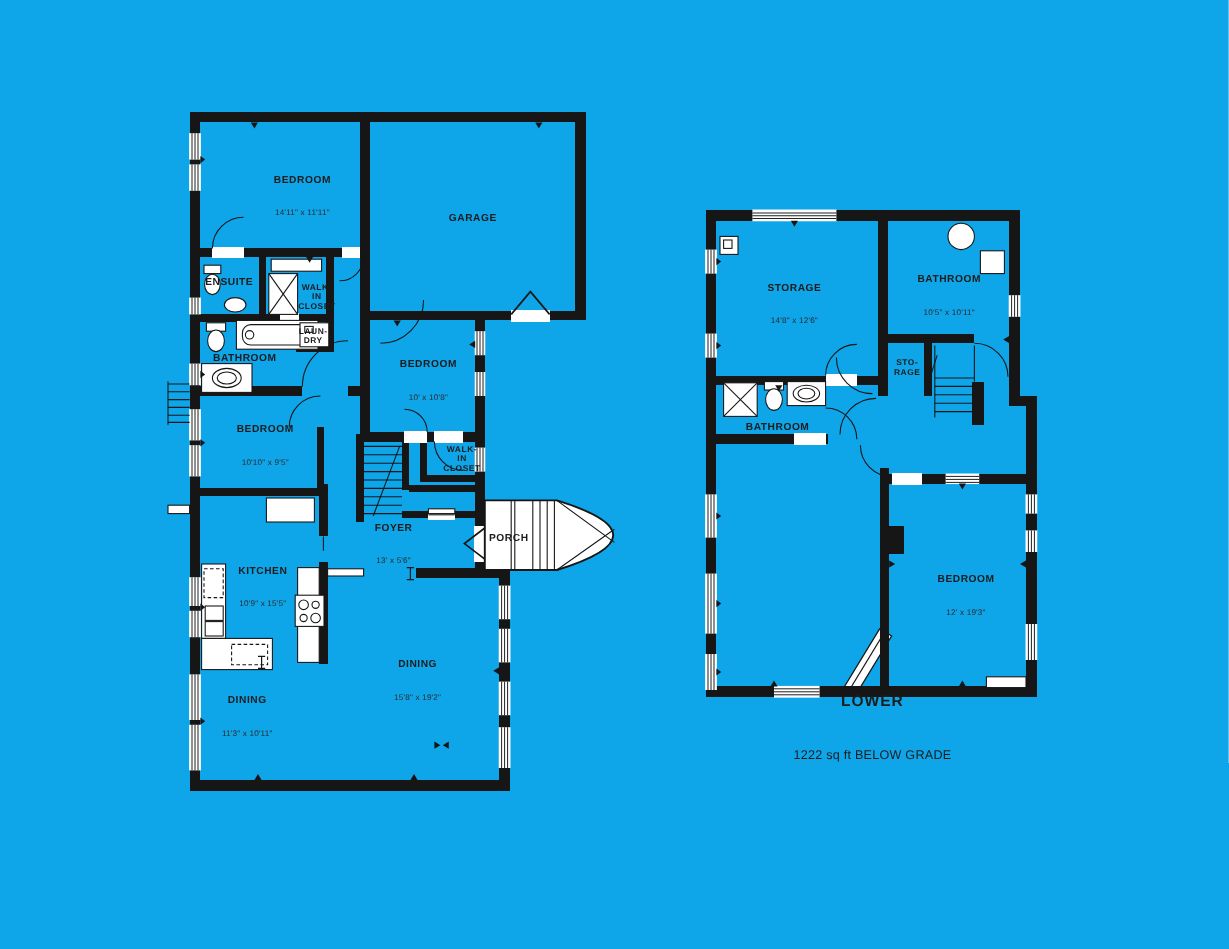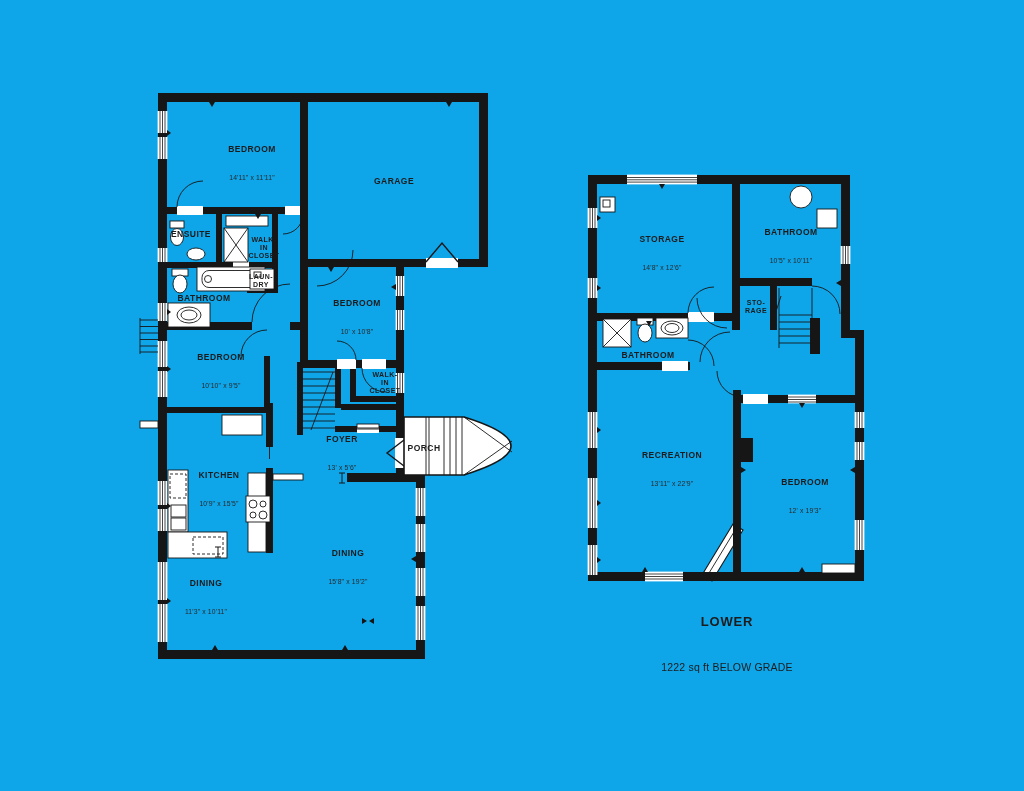--- a/index.html
+++ b/index.html
@@ -373,21 +373,21 @@
 </div>
 <div class="lbl" style="left:221px;top:371px">
   <div class="room-name">BEDROOM</div>
   <div class="room-dims">10'10" x 9'5"</div>
 </div>
 <div class="lbl" style="left:385px;top:383px">
   <div class="room-name" style="font-size:7px">WALK-
 IN
 CLOSET</div>
 </div>
-<div class="lbl" style="left:342px;top:453px">
+<div class="lbl" style="left:328px;top:453px">
   <div class="room-name">FOYER</div>
   <div class="room-dims">13' x 5'6"</div>
 </div>
 <div class="lbl" style="left:424px;top:449px">
   <div class="room-name">PORCH</div>
 </div>
 <div class="lbl" style="left:219px;top:489px">
   <div class="room-name">KITCHEN</div>
   <div class="room-dims">10'9" x 15'5"</div>
 </div>
@@ -408,26 +408,22 @@
   <div class="room-name">BATHROOM</div>
   <div class="room-dims">10'5" x 10'11"</div>
 </div>
 <div class="lbl" style="left:756px;top:307px">
   <div class="room-name" style="font-size:7px">STO-
 RAGE</div>
 </div>
 <div class="lbl" style="left:648px;top:356px">
   <div class="room-name">BATHROOM</div>
 </div>
-<div class="lbl" style="left:672px;top:469px">
-  <div class="room-name">RECREATION</div>
-  <div class="room-dims">13'11" x 22'9"</div>
-</div>
 <div class="lbl" style="left:805px;top:496px">
   <div class="room-name">BEDROOM</div>
   <div class="room-dims">12' x 19'3"</div>
 </div>
-<div class="lbl" style="left:727px;top:643px">
+<div class="lbl" style="left:727px;top:606px">
   <div class="floor-title">LOWER</div>
   <div class="floor-area">1222 sq ft BELOW GRADE</div>
 </div>
 
 </div>
 
 </body></html>

